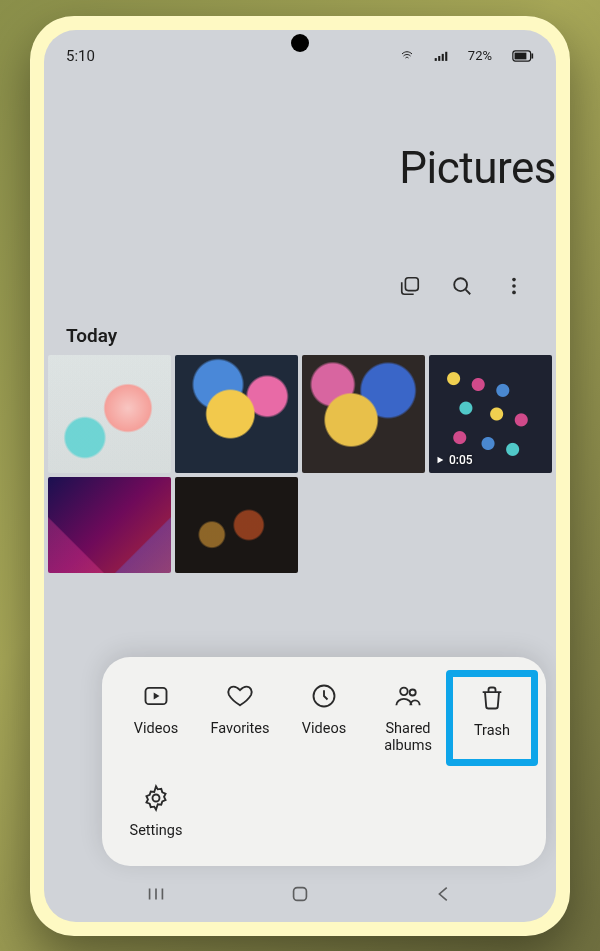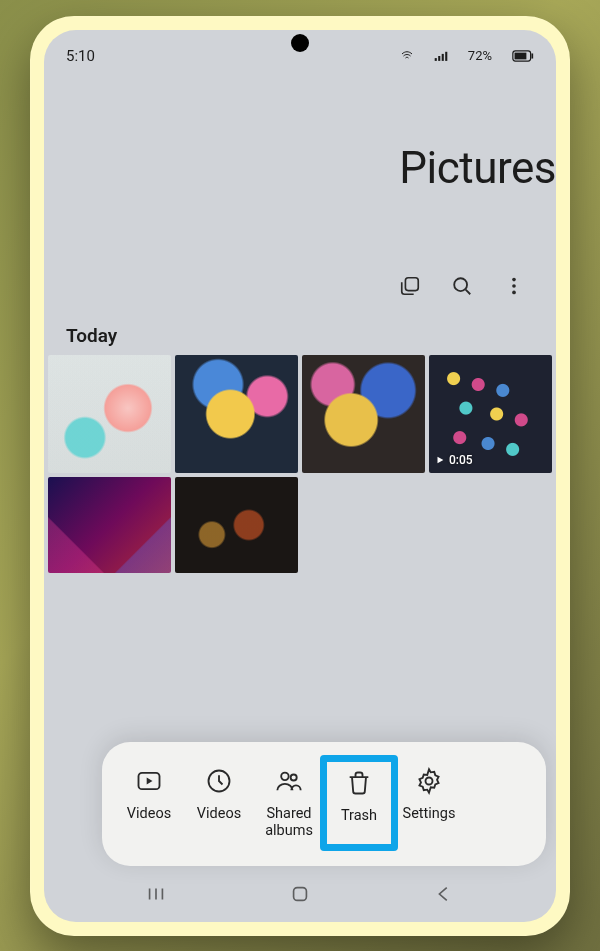--- a/index.html
+++ b/index.html
@@ -99,21 +99,21 @@
   .thumb-6 { flex:1; height:96px; background: radial-gradient(circle at 30% 60%, rgba(255,180,60,0.5) 12px, transparent 14px), radial-gradient(circle at 60% 50%, rgba(255,100,40,0.5) 14px, transparent 16px), #1a1614; border-radius:2px; }
   .sheet {
     position: absolute;
     bottom: 56px;
     left: 10px; right: 10px;
     background: #f2f2f0;
     border-radius: 28px;
     padding: 24px 12px 26px;
     box-shadow: 0 -4px 24px rgba(0,0,0,0.12);
     display: grid;
-    grid-template-columns: repeat(6, 1fr);
+    grid-template-columns: repeat(5, 1fr);
     row-gap: 28px;
     margin-left: 48px;
   }
   .sheet-item {
     display: flex;
     flex-direction: column;
     align-items: center;
     gap: 10px;
     color: #1c1c1c;
     font-size: 14.5px;
@@ -227,20 +227,28 @@
           <svg width="28" height="28" viewBox="0 0 24 24" fill="none" stroke="currentColor" stroke-width="1.6">
               <rect x="3" y="5" width="18" height="14" rx="3"></rect>
               <path d="M10 9l5 3-5 3z" fill="currentColor" stroke="none"></path>
             </svg>
         </span>
         <span>Videos</span>
       </div>
       <div class="sheet-item">
         <span class="sheet-icon">
           <svg width="28" height="28" viewBox="0 0 24 24" fill="none" stroke="currentColor" stroke-width="1.6">
+              <path d="M12 20s-7-4.5-9.5-9C1 7.5 3 4 6.5 4 9 4 11 6 12 7c1-1 3-3 5.5-3C21 4 23 7.5 21.5 11 19 15.5 12 20 12 20z"></path>
+            </svg>
+        </span>
+        <span>Favorites</span>
+      </div>
+      <div class="sheet-item">
+        <span class="sheet-icon">
+          <svg width="28" height="28" viewBox="0 0 24 24" fill="none" stroke="currentColor" stroke-width="1.6">
               <circle cx="12" cy="12" r="9"></circle>
               <path d="M12 7v5l3 3"></path>
             </svg>
         </span>
         <span>Videos</span>
       </div>
       <div class="sheet-item">
         <span class="sheet-icon">
           <svg width="28" height="28" viewBox="0 0 24 24" fill="none" stroke="currentColor" stroke-width="1.6">
               <circle cx="8.5" cy="8" r="3.2"></circle>

